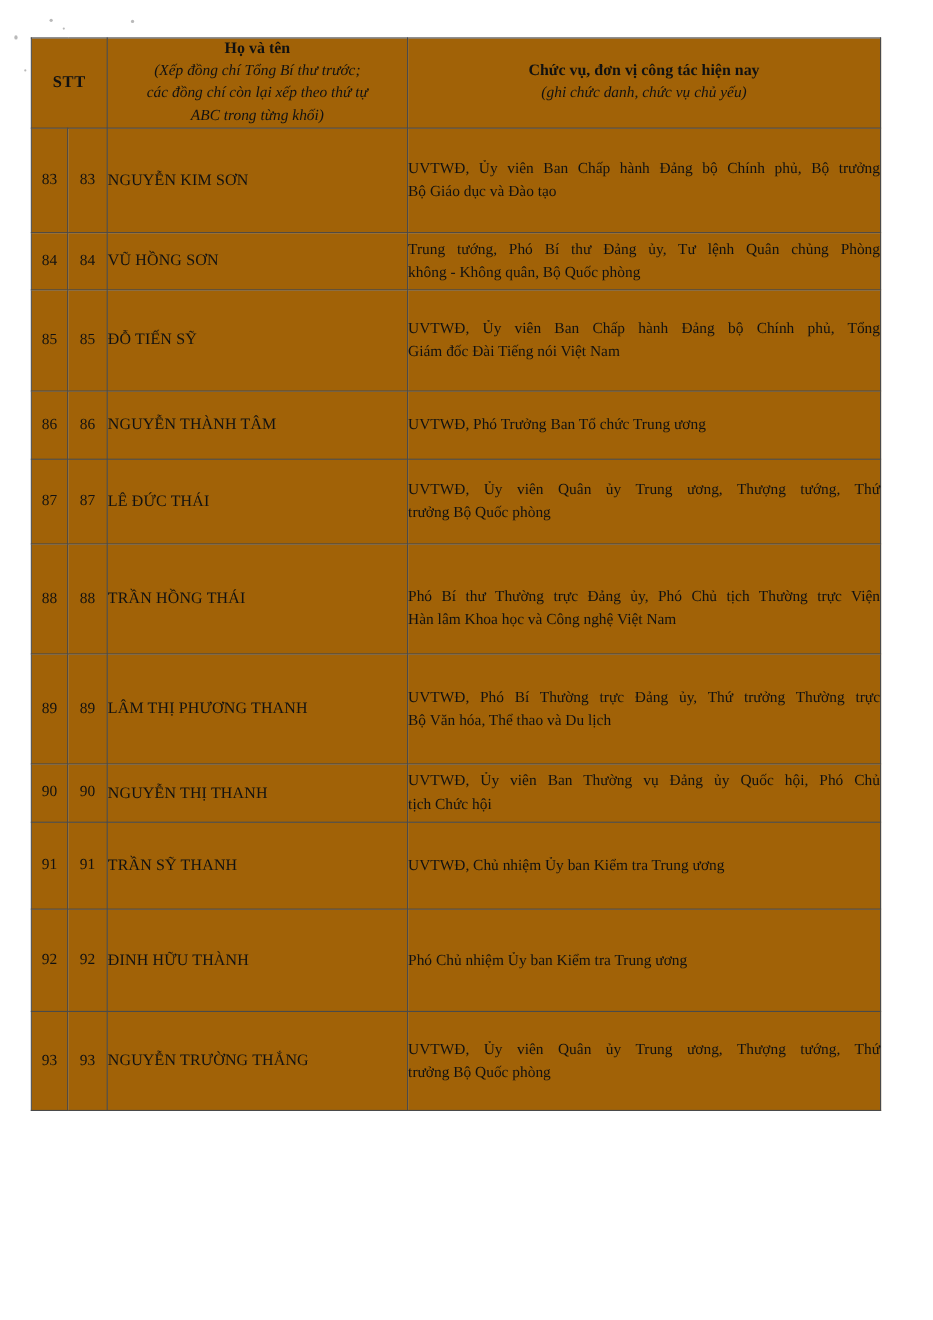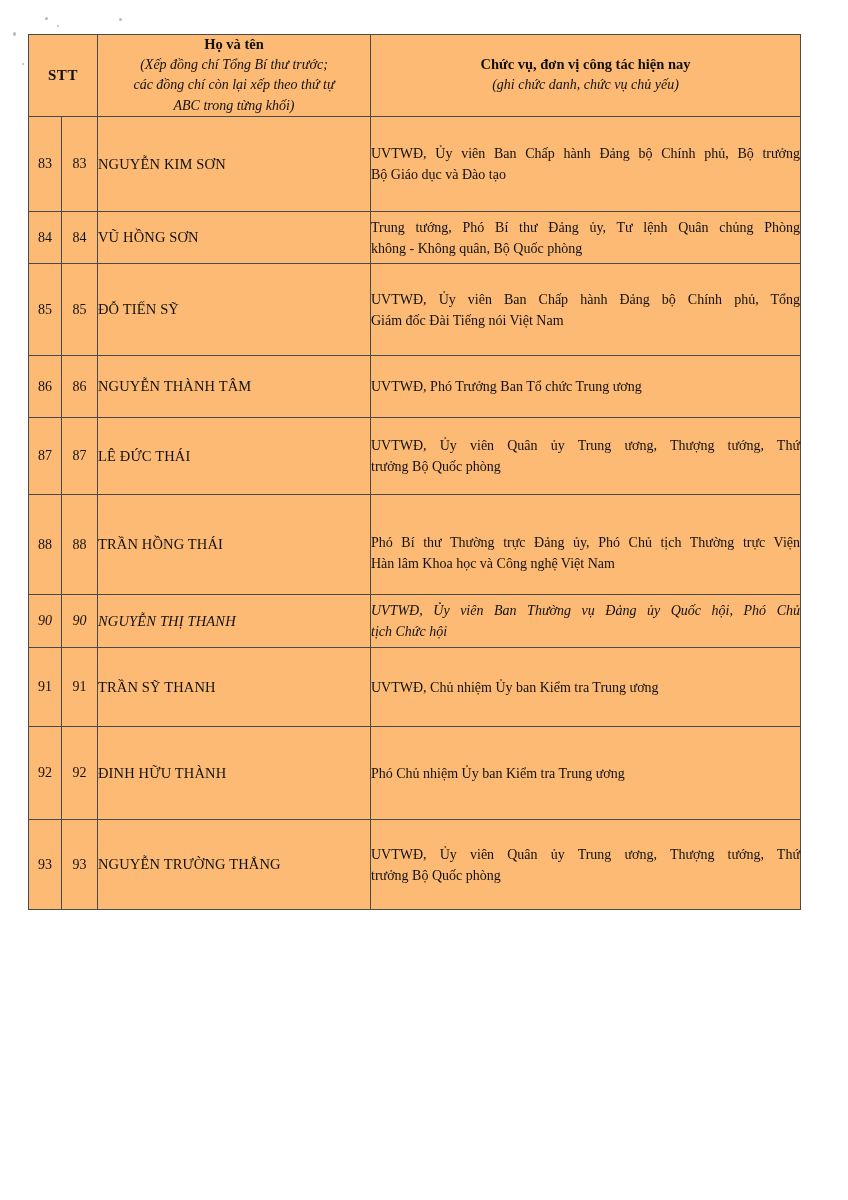--- a/index.html
+++ b/index.html
@@ -41,21 +41,21 @@
     border-collapse: collapse;
     table-layout: fixed;
     background: #fff;
   }
 
   table.doc-table td,
   table.doc-table th {
     border: 1px solid #4a4a4a;
     vertical-align: middle;
     padding: 0;
-    background: #fdba74;
+    background: #a16207;
   }
 
   
   col.c-no1 { width: 33px; }
   col.c-no2 { width: 36px; }
   col.c-name { width: 273px; }
   col.c-pos { width: 430px; }
 
   
   thead th {
@@ -192,21 +192,30 @@
         </tr>
         <tr style="height: 100px;">
           <td class="num">88</td>
           <td class="num">88</td>
           <td class="name">TRẦN HỒNG THÁI</td>
           <td class="pos">
             <span class="posline" style="text-align: justify; text-align-last: justify; margin-top: 17px;">Phó Bí thư Thường trực Đảng ủy, Phó Chủ tịch Thường trực Viện</span>
             <span class="posline">Hàn lâm Khoa học và Công nghệ Việt Nam</span>
           </td>
         </tr>
-        <tr style="height: 53px; font-style: italic;">
+        <tr style="height: 100px;">
+          <td class="num">89</td>
+          <td class="num">89</td>
+          <td class="name">LÂM THỊ PHƯƠNG THANH</td>
+          <td class="pos">
+            <span class="posline" style="text-align: justify; text-align-last: justify;">UVTWĐ, Phó Bí Thường trực Đảng ủy, Thứ trưởng Thường trực</span>
+            <span class="posline">Bộ Văn hóa, Thể thao và Du lịch</span>
+          </td>
+        </tr>
+        <tr style="height: 53px;">
           <td class="num">90</td>
           <td class="num">90</td>
           <td class="name">NGUYỄN THỊ THANH</td>
           <td class="pos">
             <span class="posline" style="text-align: justify; text-align-last: justify;">UVTWĐ, Ủy viên Ban Thường vụ Đảng ủy Quốc hội, Phó Chủ</span>
             <span class="posline">tịch Chức hội</span>
           </td>
         </tr>
         <tr style="height: 79px; padding-left: 40px;">
           <td class="num">91</td>

